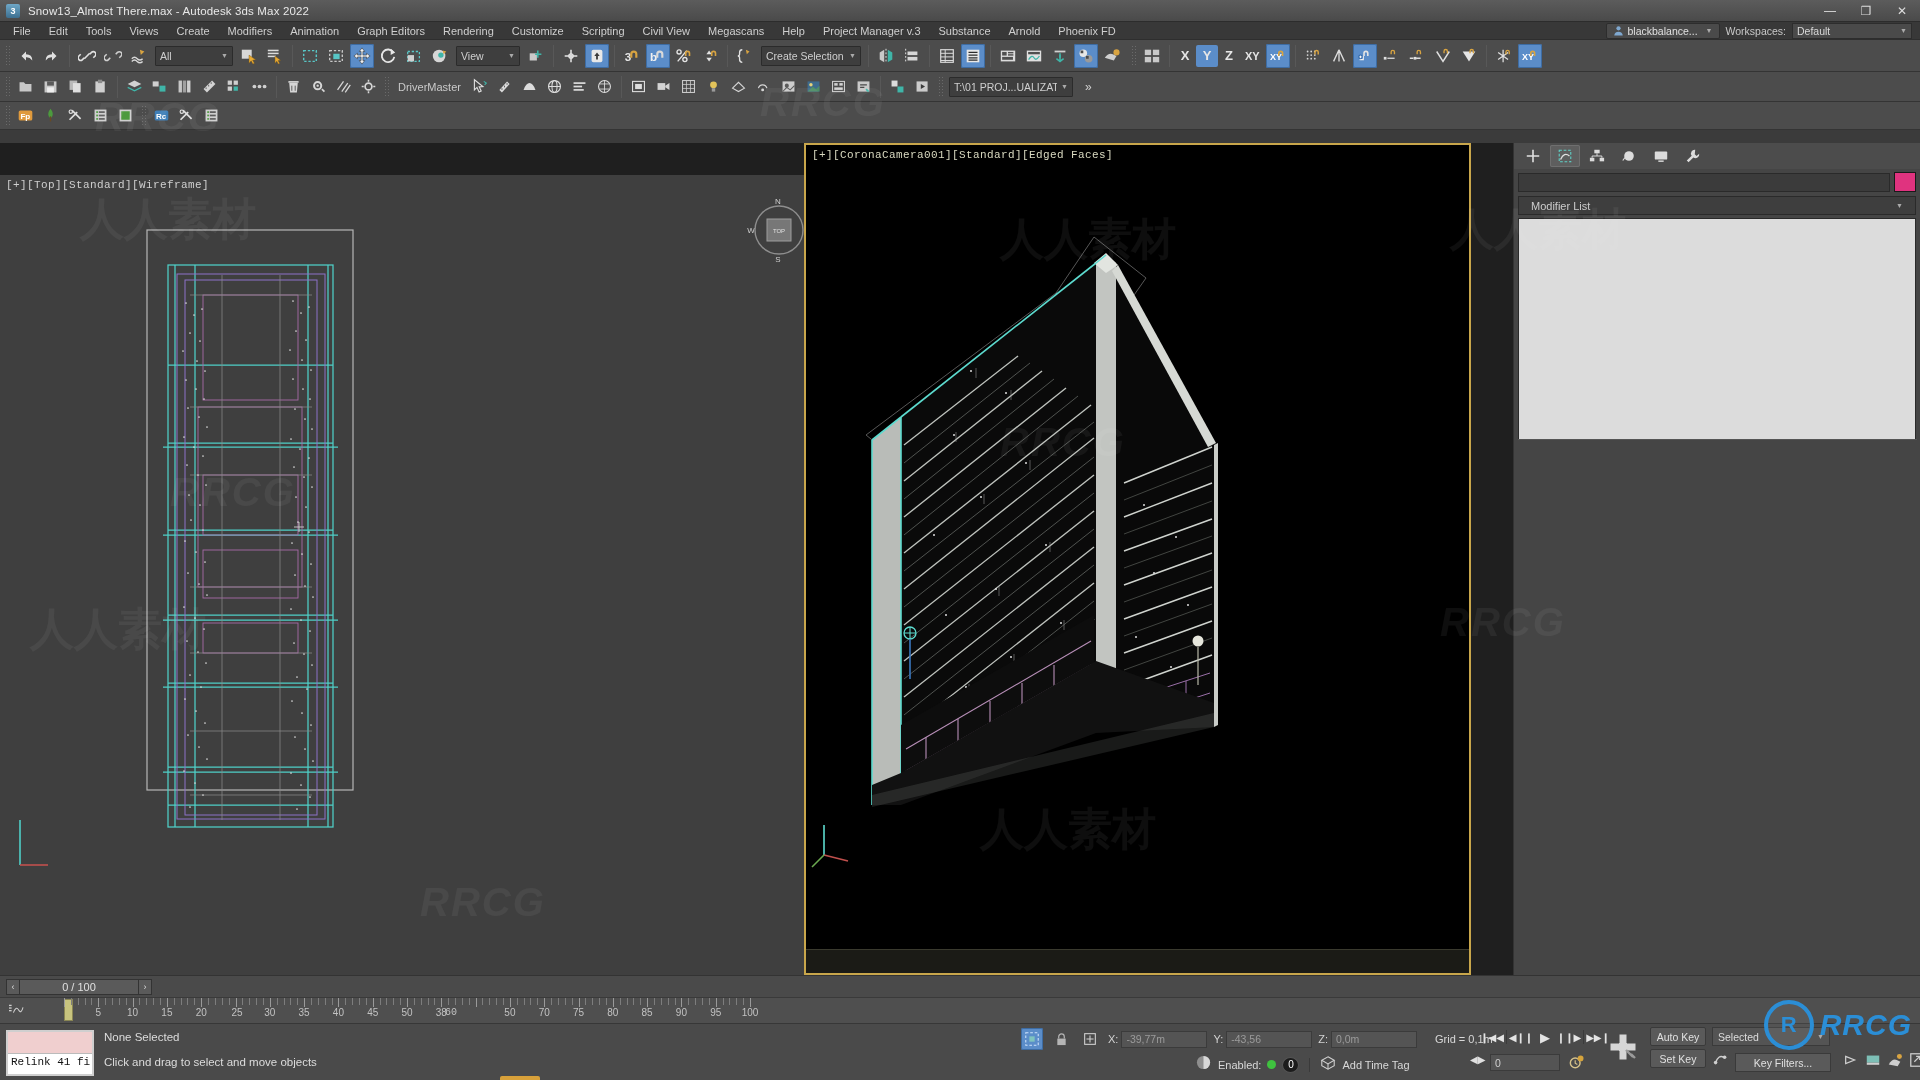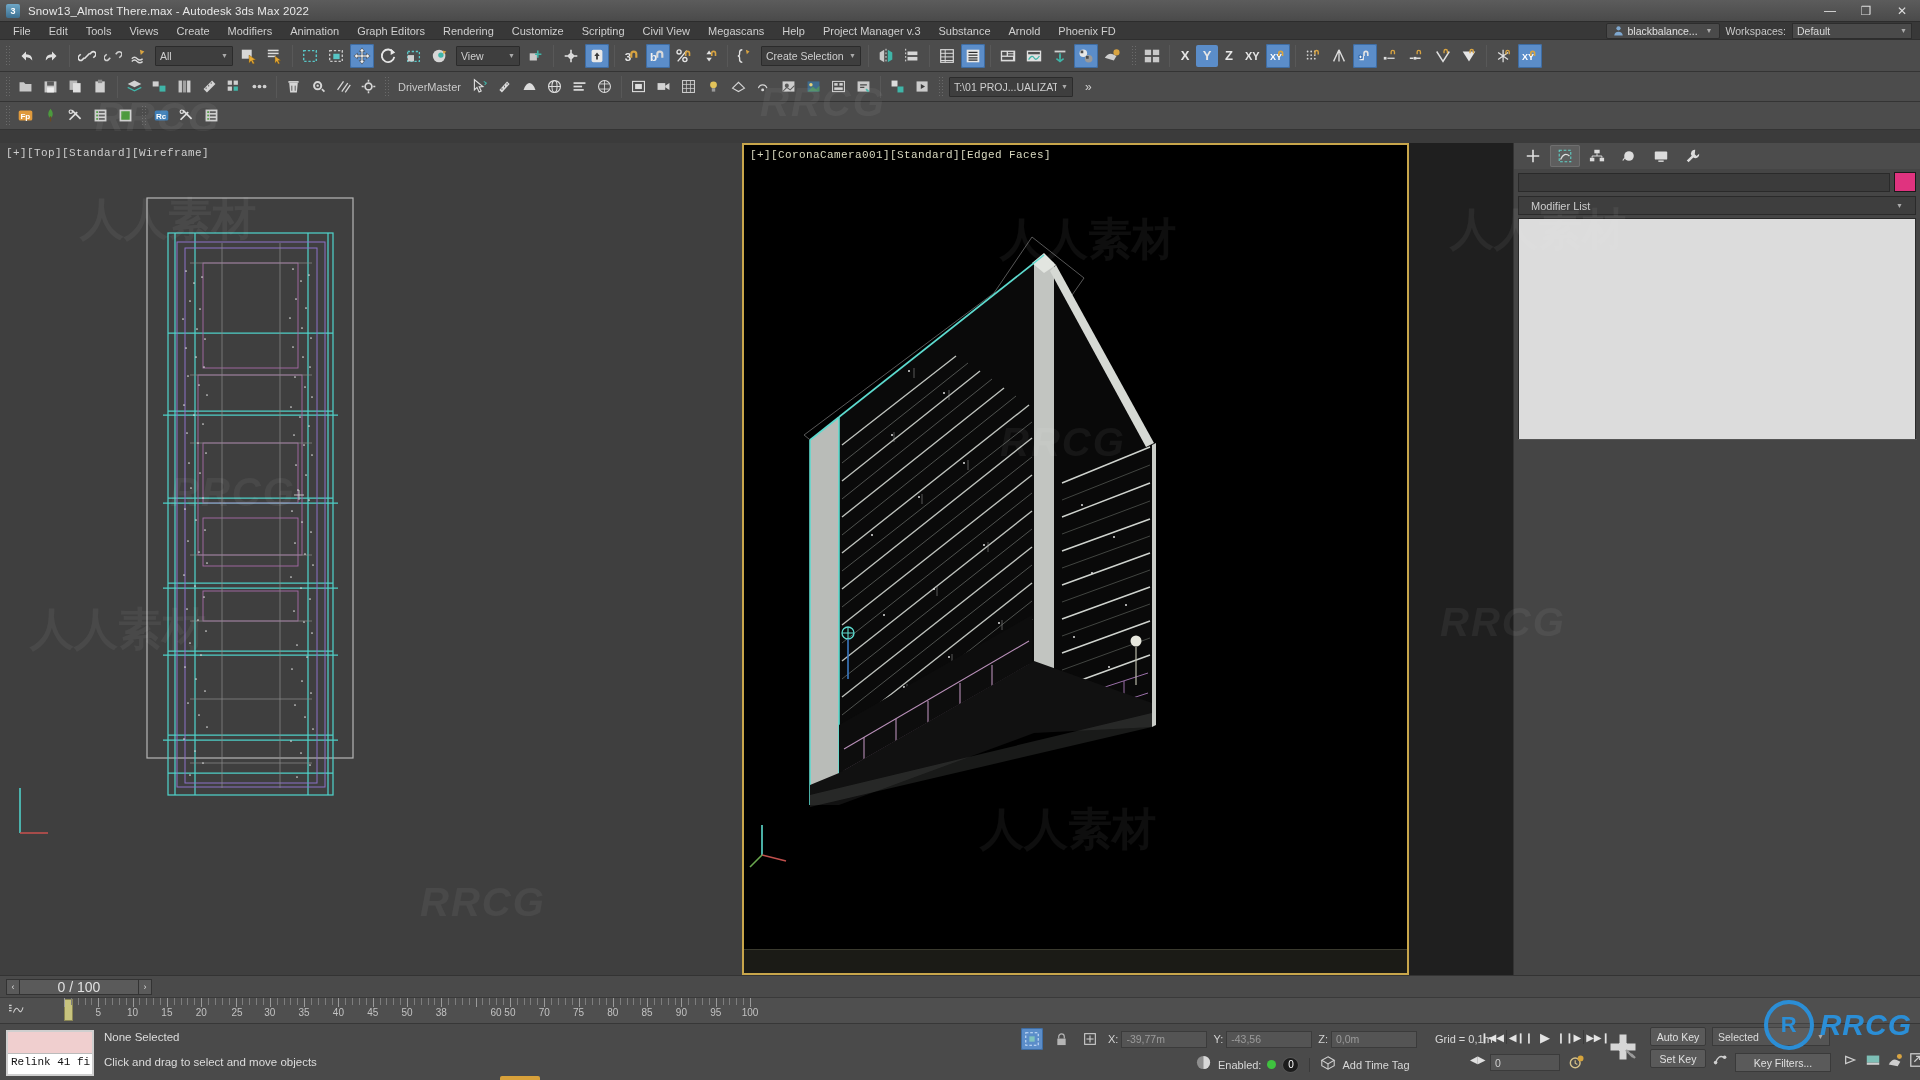--- a/index.html
+++ b/index.html
@@ -92,21 +92,21 @@
   .axis-btn.on { background: #5b8dc9; }
   .axis-btn.sm { font-size: 11px; }
   .tb-label { font-size: 11px; color: #c9c9c9; padding: 0 6px; flex: none; }
 
   
   .viewarea {
     position: absolute; left: 0; top: 143px; width: 1513px; height: 832px;
     background: #1f1f1f; display: flex;
   }
   .vp { position: relative; overflow: hidden; }
-  .vp-left { width: 742px; height: 832px; background: #a21caf; }
+  .vp-left { width: 804px; height: 832px; background: #a21caf; margin-top: 32px; }
   .vp-right { width: 667px; height: 832px; background: #000; border: 2px solid #c8a64b; }
   .vp-label {
     position: absolute; left: 6px; top: 4px; font-size: 11px;
     color: #cfcfcf; font-family: "Liberation Mono", monospace; letter-spacing: .4px;
     z-index: 6;
   }
   .vp-right .vp-label { color: #d9d9c0; }
 
   
   .viewcube { position: absolute; left: 745px; top: 20px; width: 70px; height: 70px; z-index: 5; }
@@ -163,21 +163,21 @@
   }
   .tl-nav {
     display: flex; align-items: center; margin-left: 6px; height: 16px;
   }
   .tl-arrow {
     width: 14px; height: 16px; background: #5a5a5a; border: 1px solid #333;
     font-size: 9px; color: #ddd; display: flex; align-items: center; justify-content: center;
   }
   .tl-field {
     width: 118px; height: 16px; background: #5a5a5a; border-top: 1px solid #333;
-    border-bottom: 1px solid #333; font-size: 14px; color: #e0e0e0;
+    border-bottom: 1px solid #333; font-size: 11px; color: #e0e0e0;
     display: flex; align-items: center; justify-content: center;
   }
   .trackbar {
     position: absolute; left: 0; top: 997px; width: 1920px; height: 26px;
     background: #4f4f4f; border-top: 1px solid #3a3a3a;
   }
   .tb-icon { position: absolute; left: 8px; top: 5px; color: #cfcfcf; font-size: 11px; }
   .tick { position: absolute; top: 0; width: 1px; height: 7px; background: #7d7d7d; }
   .tick.major { height: 9px; background: #9a9a9a; }
   .ticklabel {
@@ -1438,21 +1438,21 @@
         <div class="tick" style="left: 420.72px;"></div>
         <div class="tick" style="left: 427.58px;"></div>
         <div class="tick" style="left: 434.44px;"></div>
         <div class="tick major" style="left: 441.3px;"></div>
         <div class="ticklabel" style="left: 441.3px;">38</div>
         <div class="tick" style="left: 448.16px;"></div>
         <div class="tick" style="left: 455.02px;"></div>
         <div class="tick" style="left: 461.88px;"></div>
         <div class="tick" style="left: 468.74px;"></div>
         <div class="tick major" style="left: 475.6px;"></div>
-        <div class="ticklabel" style="left: 496px;">60</div>
+        <div class="ticklabel" style="left: 451px; font-family: Liberation Mono, monospace;">60</div>
         <div class="tick" style="left: 482.46px;"></div>
         <div class="tick" style="left: 489.32px;"></div>
         <div class="tick" style="left: 496.18px;"></div>
         <div class="tick" style="left: 503.04px;"></div>
         <div class="tick major" style="left: 509.9px;"></div>
         <div class="ticklabel" style="left: 509.9px;">50</div>
         <div class="tick" style="left: 516.76px;"></div>
         <div class="tick" style="left: 523.62px;"></div>
         <div class="tick" style="left: 530.48px;"></div>
         <div class="tick" style="left: 537.34px;"></div>

